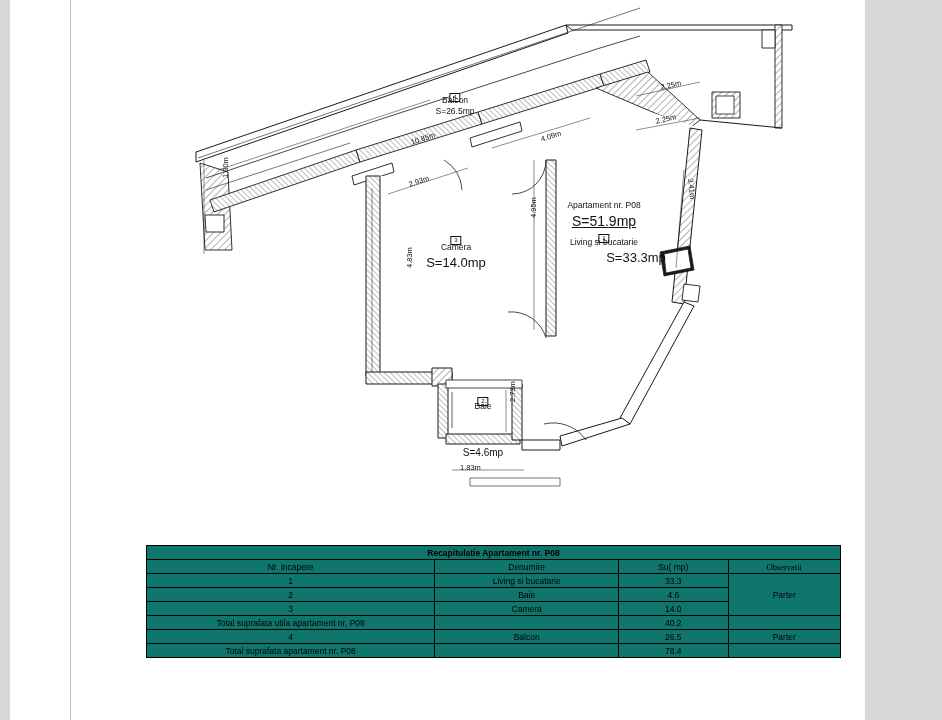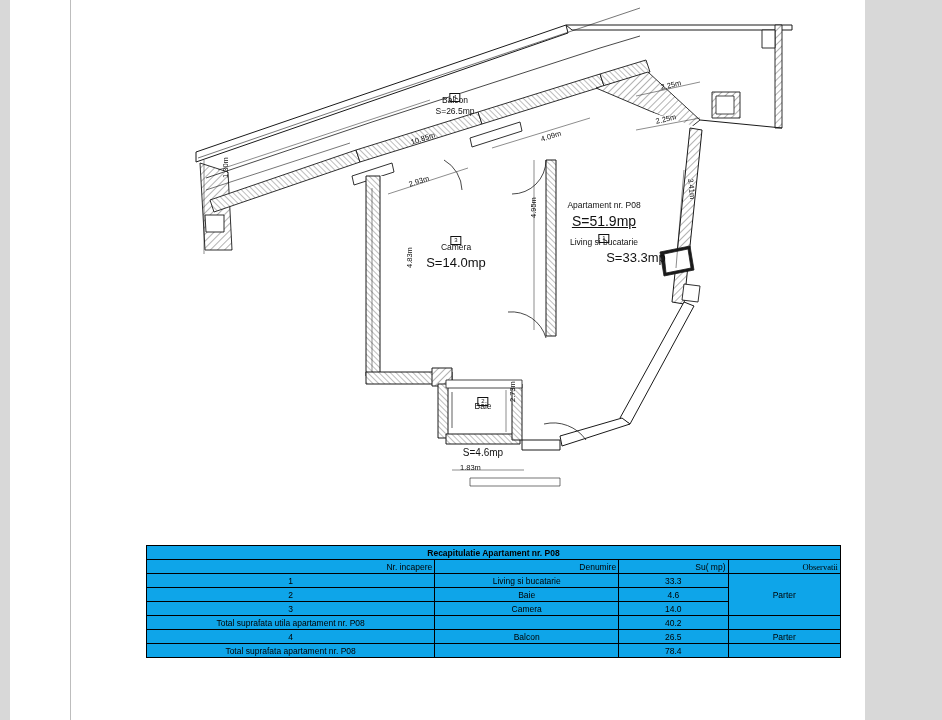--- a/index.html
+++ b/index.html
@@ -74,37 +74,36 @@
   }
   
   #recap {
     position: absolute;
     left: 146px;
     top: 545px;
     width: 695px;
     border-collapse: collapse;
     font-size: 8.5px;
     color: #000;
-    background: #0ea5e9;
+    background: #0f766e;
   }
   #recap td, #recap th {
     border: 1px solid #000;
     padding: 1px 2px;
     text-align: center;
     font-weight: normal;
     height: 11px;
   }
   #recap .title {
     font-weight: bold;
     font-size: 8.5px;
   }
   #recap .hdr {
     font-weight: normal;
     font-size: 8.5px;
-    text-align: right;
   }
   #recap .tot {
     font-weight: normal;
   }
   .col-nr { width: 285px; }
   .col-den { width: 180px; }
   .col-su { width: 105px; }
   .col-obs { width: 108px; font-family: Liberation Serif, serif; }
 </style>
 </head>

